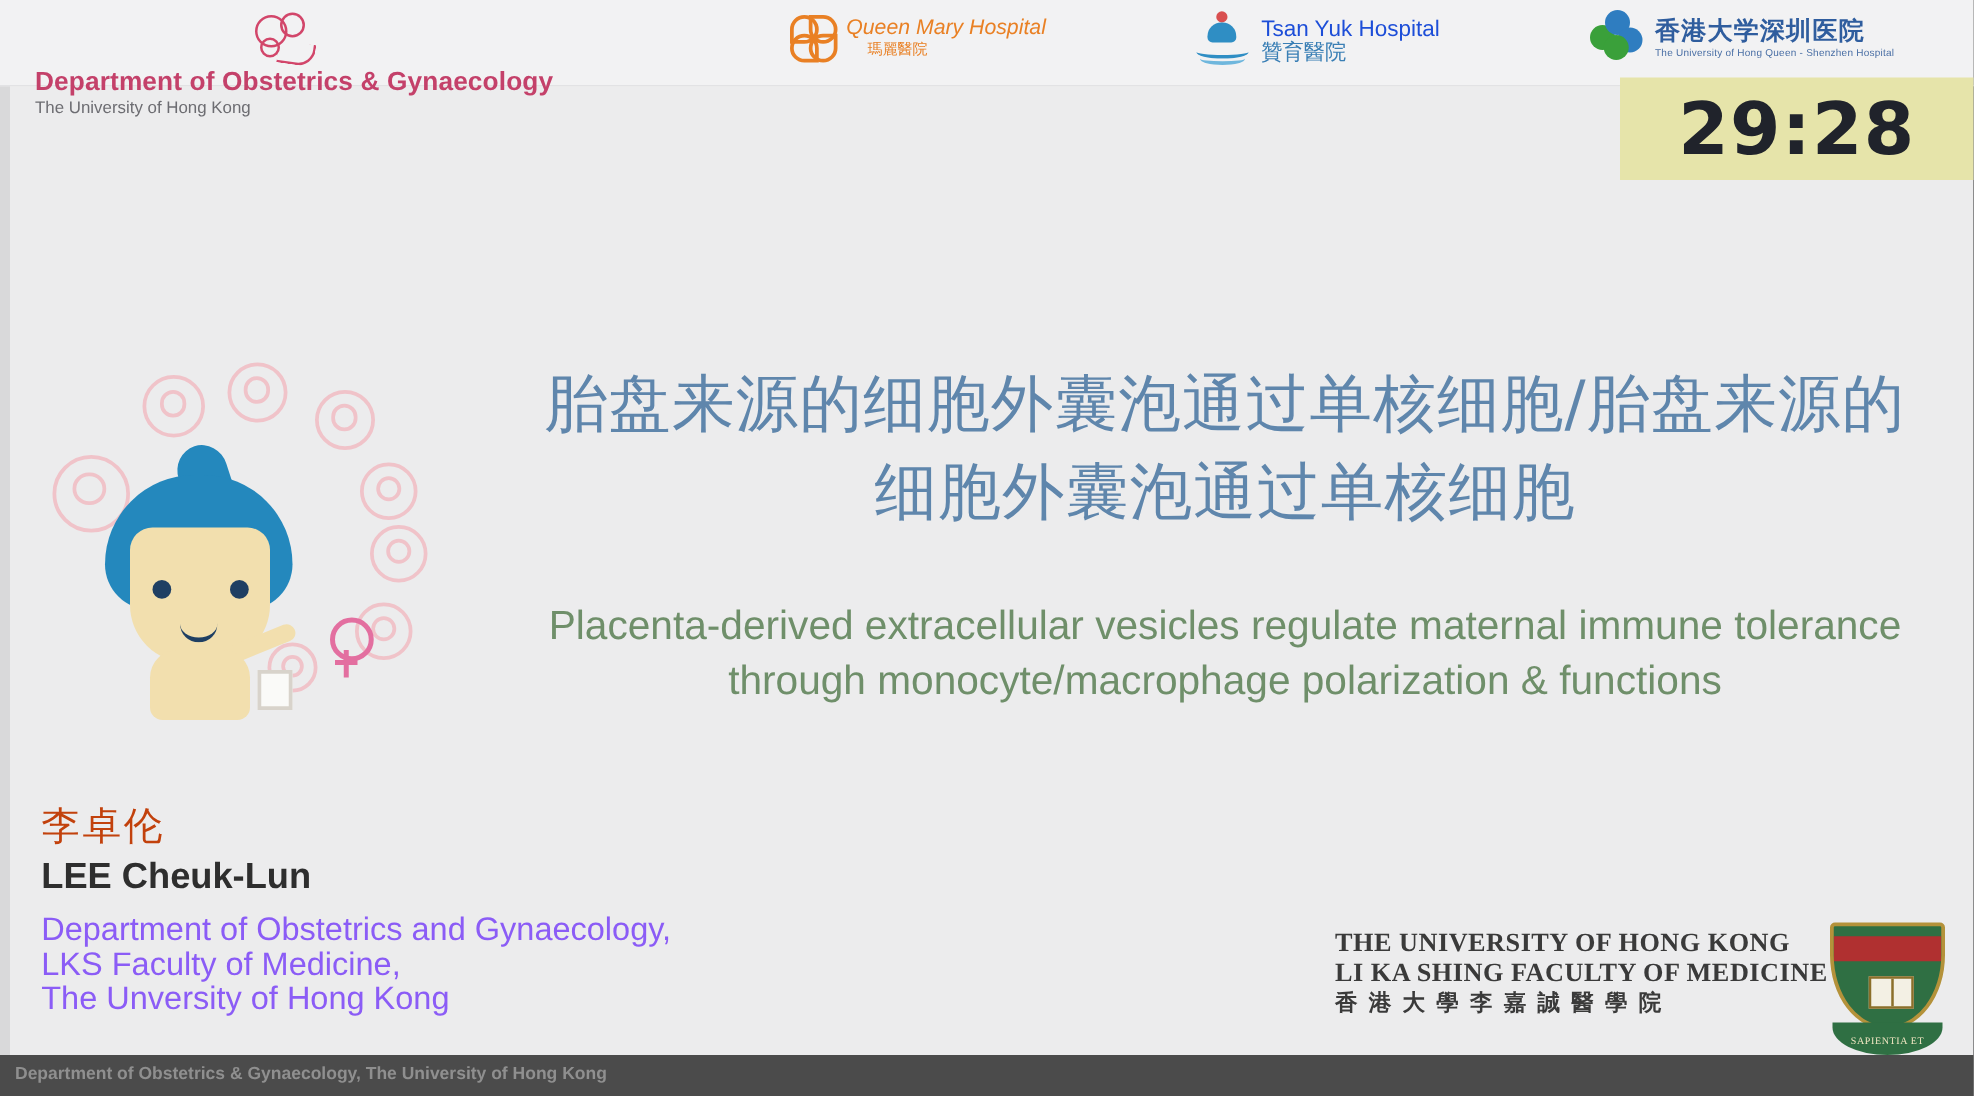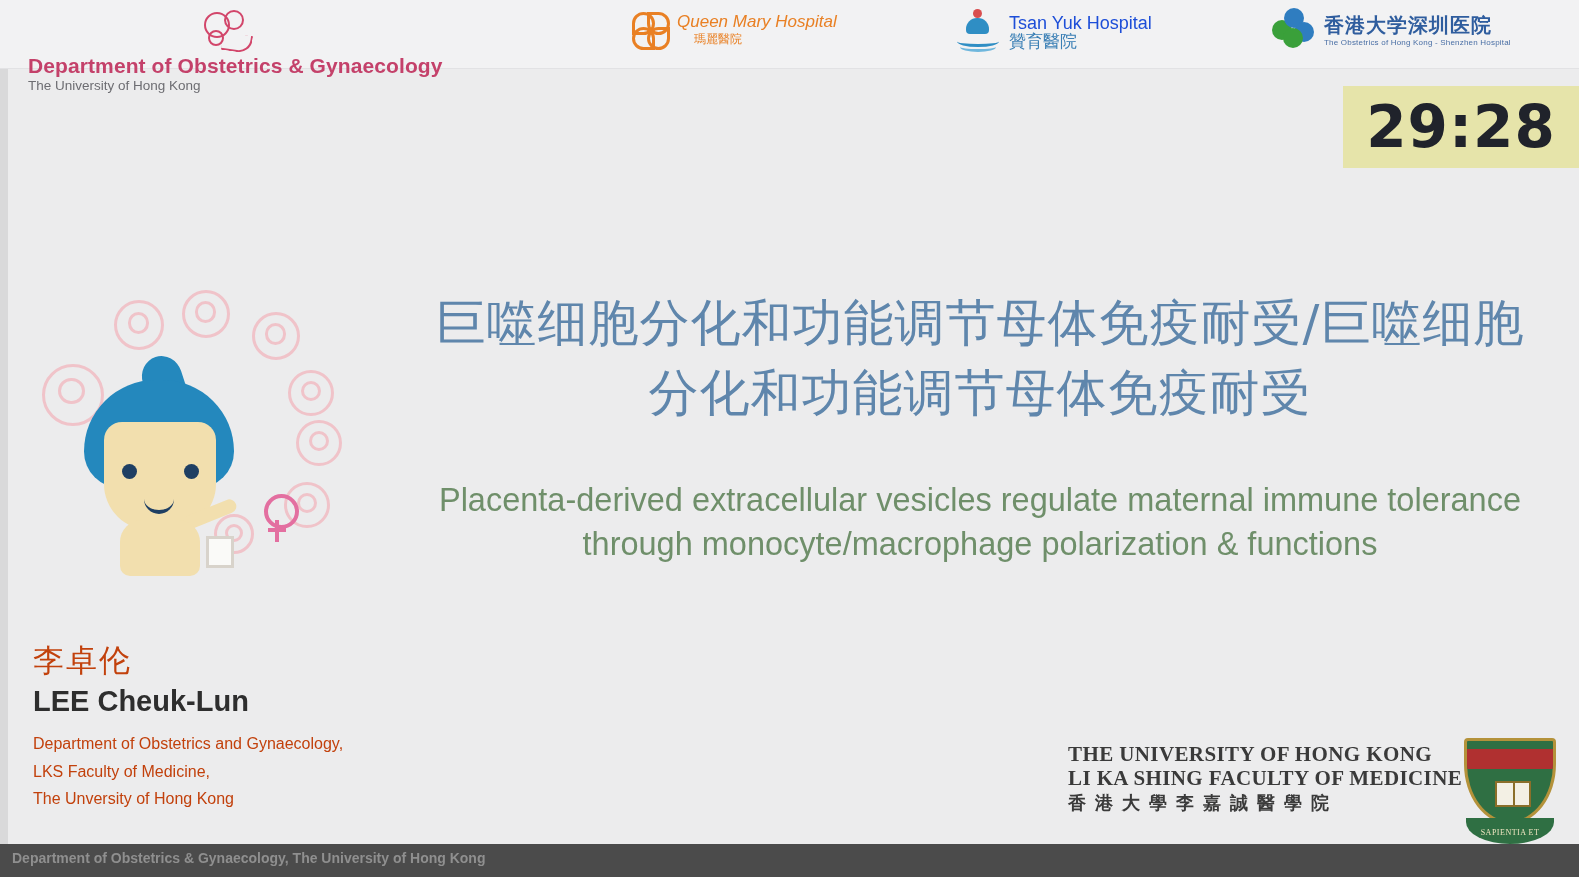--- a/index.html
+++ b/index.html
@@ -136,26 +136,25 @@
     line-height: 24px; white-space: nowrap; letter-spacing: 1px;
   }
   #szh-text-2 {
     font-size: 8px; color: #4a6fa5; line-height: 11px; white-space: nowrap; letter-spacing: .2px;
   }
 
   
   #timer {
     position: absolute;
     right: 0; top: 62px;
-    width: 236px; height: 82px;
+    width: 283px; height: 82px;
     background: #e6e4aa;
     display: flex;
     align-items: center;
     justify-content: center;
-    margin-top: 24px;
   }
   #timer-text {
     font-family: "DejaVu Sans", sans-serif;
     font-weight: bold;
     font-size: 58px;
     color: #20232b;
     letter-spacing: 1px;
   }
 
   
@@ -300,23 +299,23 @@
   #speaker-en {
     position: absolute;
     left: 33px; top: 685px;
     font-size: 29px;
     font-weight: bold;
     color: #2e2e2e;
   }
   #affiliation {
     position: absolute;
     left: 33px; top: 730px;
-    font-size: 16px;
+    font-size: 26px;
     line-height: 27.5px;
-    color: #c2410c;
+    color: #8b5cf6;
   }
 
   
   #hku-med {
     position: absolute;
     left: 1068px; top: 742px;
     width: 380px;
     text-align: left;
     color: #3a3a3a;
   }
@@ -458,21 +457,21 @@
 
     <div class="logo-block" id="logo-hkuszh">
       <div id="szh-mark">
         <div class="lobe l1"></div>
         <div class="lobe l2"></div>
         <div class="lobe l3"></div>
         <div class="lobe l4"></div>
       </div>
       <div>
         <div id="szh-text-1">香港大学深圳医院</div>
-        <div id="szh-text-2">The Obstetrics of Hong Kong - Shenzhen Hospital</div>
+        <div id="szh-text-2">The University of Hong Queen - Shenzhen Hospital</div>
       </div>
     </div>
   </div>
 
   <div id="timer">
     <div id="timer-text">29:28</div>
   </div>
 
   <div id="mascot">
     <div class="bubble" id="m-b1">
@@ -506,21 +505,21 @@
     <div id="m-eye-r"></div>
     <div id="m-mouth"></div>
     <div id="m-arm"></div>
     <div id="m-body"></div>
     <div id="m-badge"></div>
     <div id="m-symbol-ring"></div>
     <div id="m-symbol-stem"></div>
     <div id="m-symbol-cross"></div>
   </div>
 
-  <div id="title-cn">巨噬细胞分化和功能调节母体免疫耐受/巨噬细胞分化和功能调节母体免疫耐受</div>
+  <div id="title-cn">胎盘来源的细胞外囊泡通过单核细胞/胎盘来源的细胞外囊泡通过单核细胞</div>
   <div id="title-en">Placenta-derived extracellular vesicles regulate maternal immune tolerance through monocyte/macrophage polarization &amp; functions</div>
 
   <div id="speaker-cn">李卓伦</div>
   <div id="speaker-en">LEE Cheuk-Lun</div>
   <div id="affiliation">
     <div>Department of Obstetrics and Gynaecology,</div>
     <div>LKS Faculty of Medicine,</div>
     <div>The Unversity of Hong Kong</div>
   </div>
 

